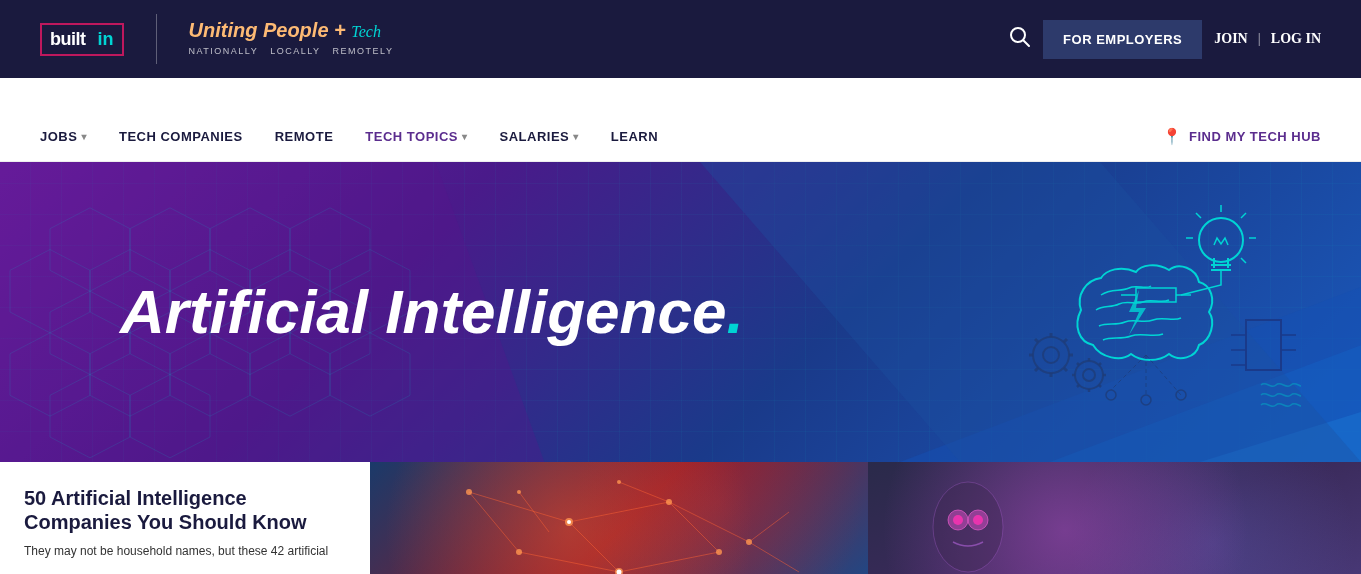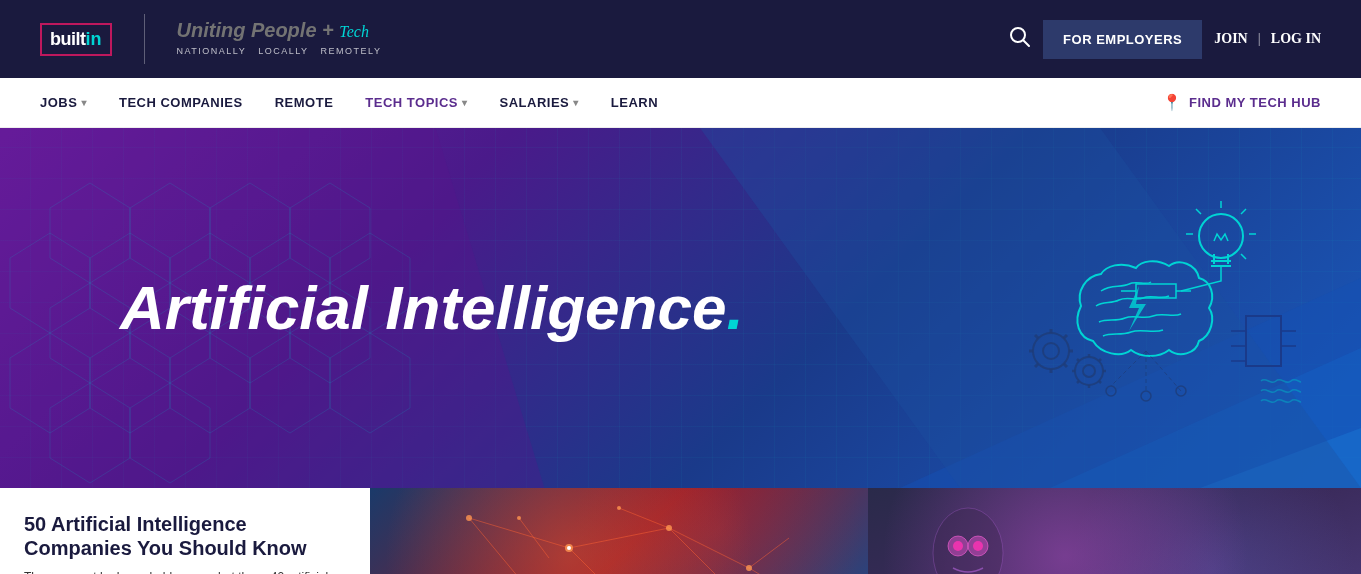--- a/index.html
+++ b/index.html
@@ -29,20 +29,21 @@
     .logo-text {
       color: white;
       font-size: 18px;
       font-weight: bold;
       letter-spacing: -0.5px;
     }
     .logo-in {
       color: #00d4d4;
       font-size: 18px;
       font-weight: bold;
+      margin-left: 12px;
     }
     .divider-line {
       width: 1px;
       height: 50px;
       background: rgba(255,255,255,0.3);
       margin: 0 16px;
     }
     .tagline {
       color: white;
     }
@@ -100,20 +101,21 @@
     
     .nav {
       background: white;
       display: flex;
       align-items: center;
       padding: 0 40px;
       height: 50px;
       border-bottom: 1px solid #eee;
       position: relative;
       z-index: 10;
+      margin-top: 34px;
     }
     .nav-left {
       display: flex;
       align-items: center;
       gap: 32px;
       flex: 1;
     }
     .nav-item {
       font-size: 13px;
       font-weight: 700;
@@ -144,21 +146,21 @@
       cursor: pointer;
     }
     .location-icon {
       color: #5b2d8e;
       font-size: 16px;
     }
 
     
     .hero {
       position: relative;
-      height: 360px;
+      height: 300px;
       background: linear-gradient(135deg, #6b1fa0 0%, #4a1a8a 30%, #1a3a8a 60%, #1a5abd 100%);
       overflow: hidden;
       display: flex;
       align-items: center;
     }
     .hero-bg-pattern {
       position: absolute;
       top: 0; left: 0; right: 0; bottom: 0;
       background-image: 
         repeating-linear-gradient(0deg, transparent, transparent 30px, rgba(0,200,200,0.05) 30px, rgba(0,200,200,0.05) 31px),
@@ -267,21 +269,21 @@
 
 <header class="header">
   <div class="header-left">
     <div class="logo-box">
       <span class="logo-text">built</span>
       <span class="logo-in">in</span>
     </div>
     <div class="divider-line"></div>
     <div class="tagline">
       <div>
-        <span class="tagline-main" style="color:#737373;font-style:italic;">Uniting People + </span><span class="tagline-tech">Tech</span>
+        <span class="tagline-main" style="color:#fdba74;font-style:italic;">Uniting People + </span><span class="tagline-tech">Tech</span>
       </div>
       <div class="tagline-sub">
         <span>NATIONALLY</span>&nbsp;&nbsp;
         <span>LOCALLY</span>&nbsp;&nbsp;
         <span>REMOTELY</span>
       </div>
     </div>
   </div>
   <div class="header-right">
     <div class="search-icon-wrap">

